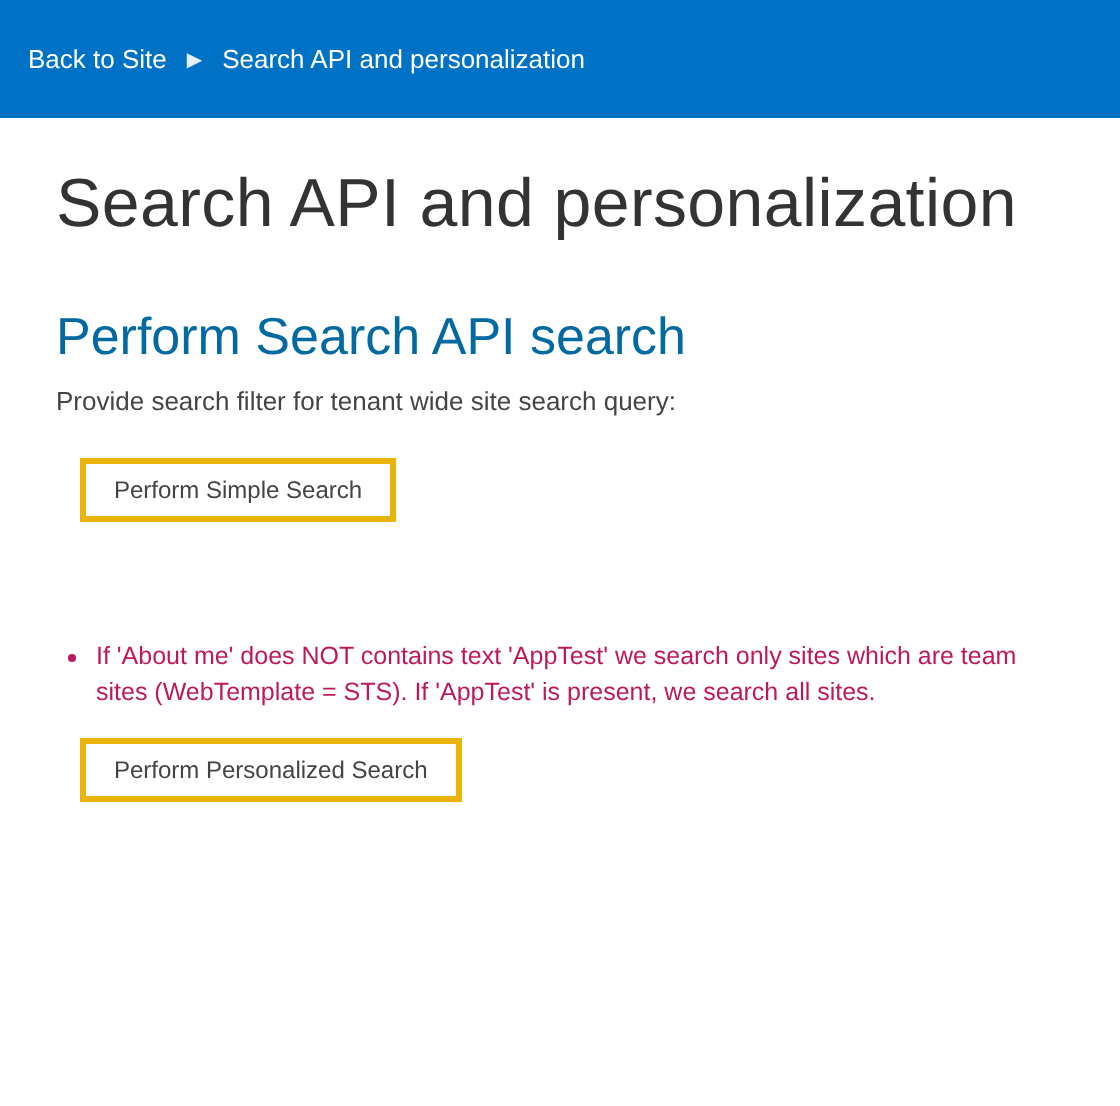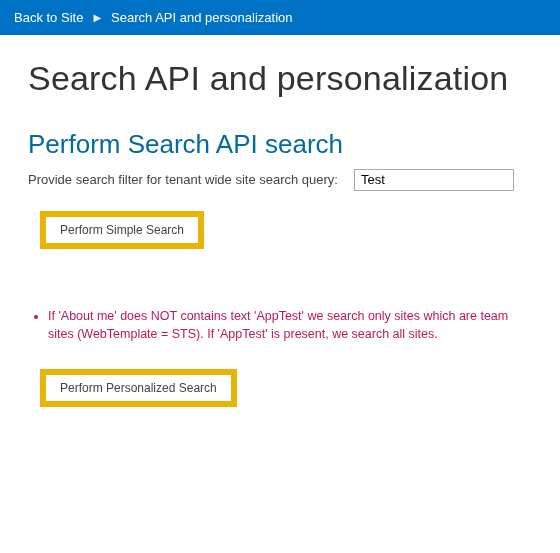--- a/index.html
+++ b/index.html
@@ -5,21 +5,21 @@
     * { box-sizing: border-box; margin: 0; padding: 0; }
     body {
       font-family: "Segoe UI", "Segoe UI Light", Arial, sans-serif;
       background: #ffffff;
       color: #333;
       width: 560px;
     }
     .topbar {
       background: #0072c6;
       color: #ffffff;
-      padding: 10px 14px;
+      padding: 22px 14px;
       font-size: 13px;
       display: flex;
       align-items: center;
       gap: 10px;
     }
     .topbar a {
       color: #ffffff;
       text-decoration: none;
     }
     .chevron {
@@ -41,42 +41,42 @@
       font-size: 26px;
       color: #0369a1;
       margin: 0 0 8px 0;
       line-height: 1.25;
     }
     .label-line {
       font-size: 13px;
       color: #444;
       display: flex;
       align-items: center;
-      gap: 16px;
-      margin-bottom: 8px;
+      gap: 0;
+      margin-bottom: 21px;
       flex-wrap: nowrap;
     }
     input.textbox {
       border: 1px solid #aaa;
       padding: 2px 6px;
       font-size: 13px;
       width: 160px;
       height: 22px;
       font-family: inherit;
     }
     button.action {
       background: #ffffff;
-      border: 6px solid #eab308;
+      border: 3px solid #eab308;
       color: #444;
       font-size: 12px;
       padding: 6px 14px;
       cursor: pointer;
       font-family: inherit;
       margin-left: 12px;
-      margin-top: 12px;
+      margin-top: 0;
     }
     .gap { height: 44px; }
     ul.bullets {
       list-style: disc;
       margin: 14px 0 14px 20px;
       font-size: 12.5px;
       color: #be185d;
       line-height: 1.45;
     }
     p.scenario {
@@ -98,21 +98,20 @@
 </div>
 
 <div class="content">
 
   <h1 class="page-title">Search API and personalization</h1>
 
   <h2 class="section-title">Perform Search API search</h2>
 
   <div class="label-line">
     <span>Provide search filter for tenant wide site search query:</span>
-    <input type="text" class="textbox" value="Test" style="">
   </div>
 
   <button class="action">Perform Simple Search</button>
 
   <div class="gap"></div>
 
 
   <ul class="bullets">
     <li>If 'About me' does NOT contains text 'AppTest' we search only sites which are team sites (WebTemplate = STS). If 'AppTest' is present, we search all sites.</li>
   </ul>

